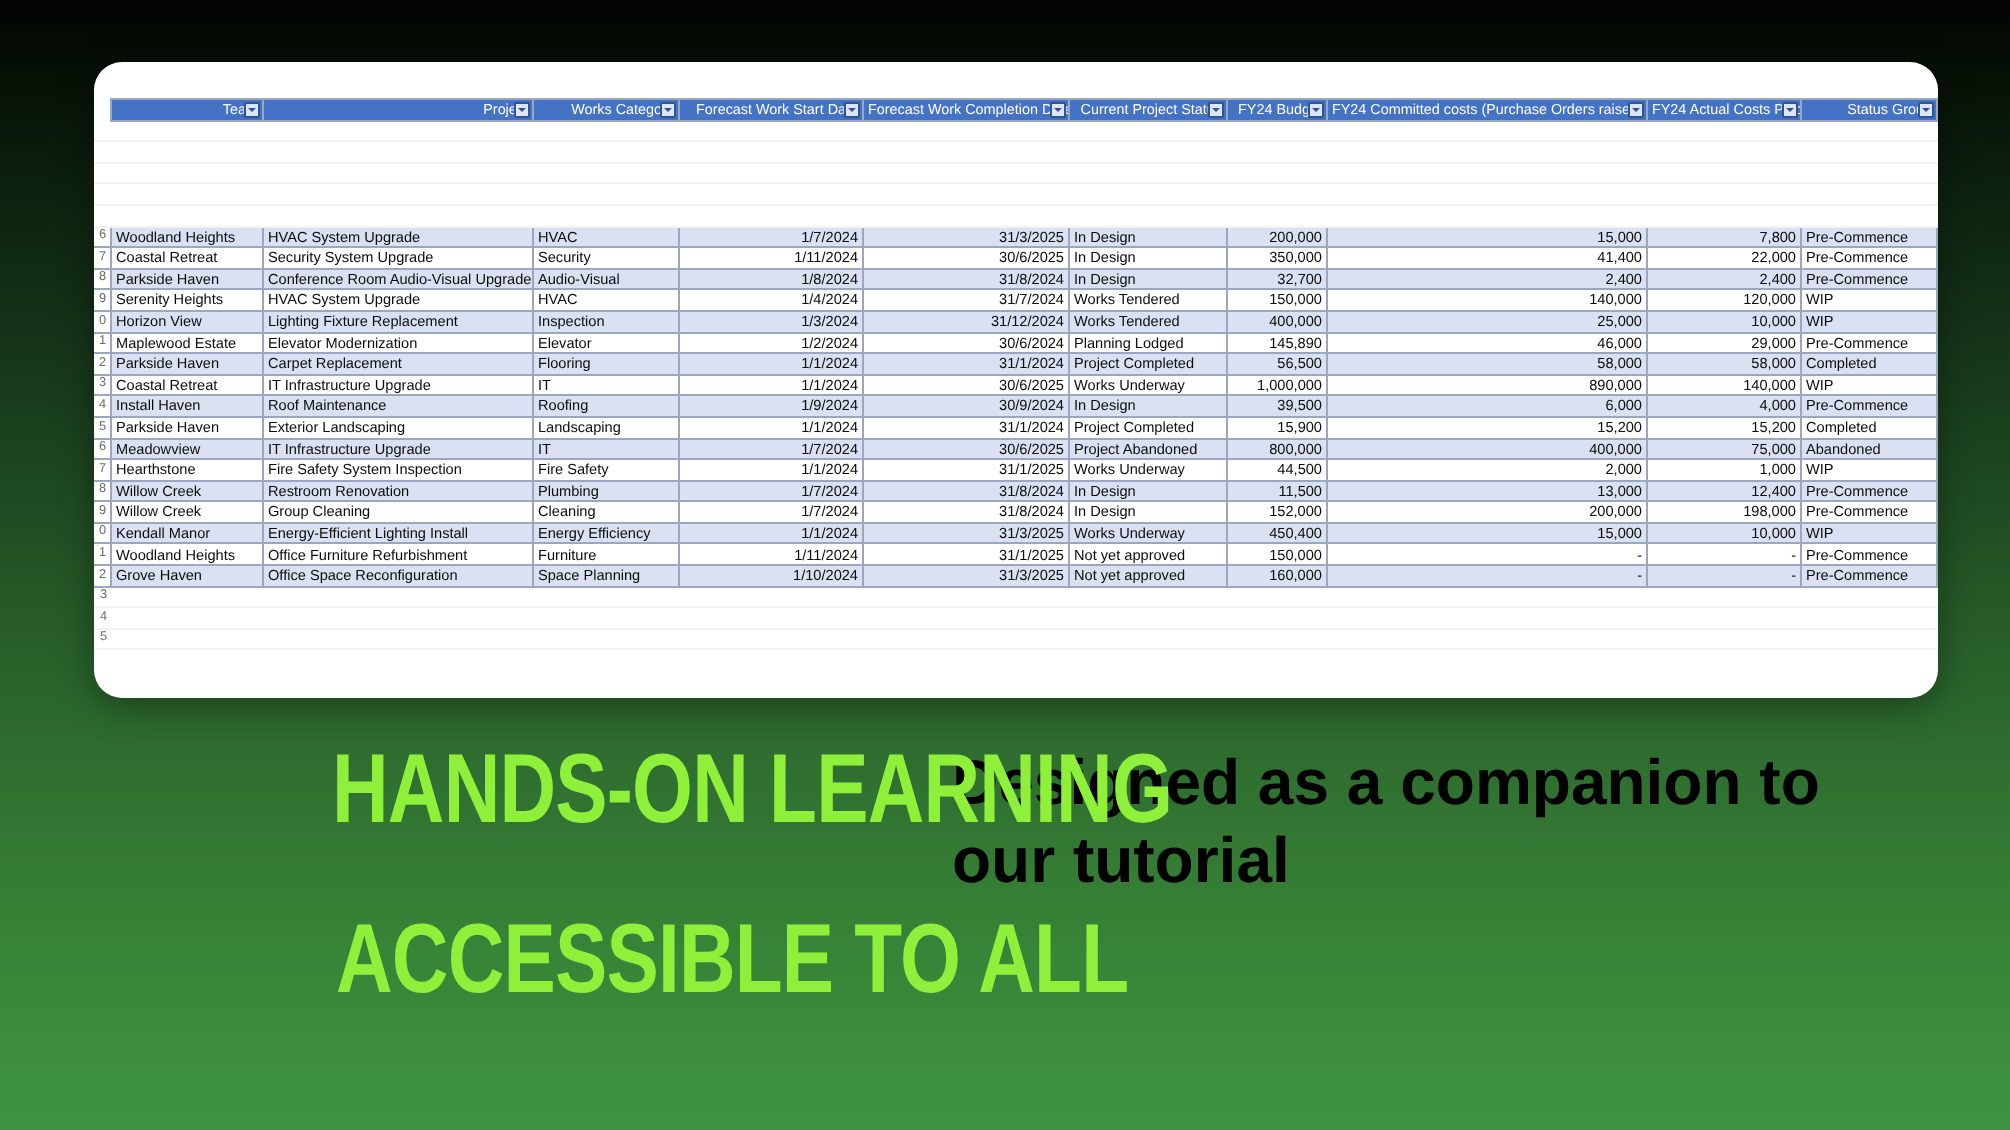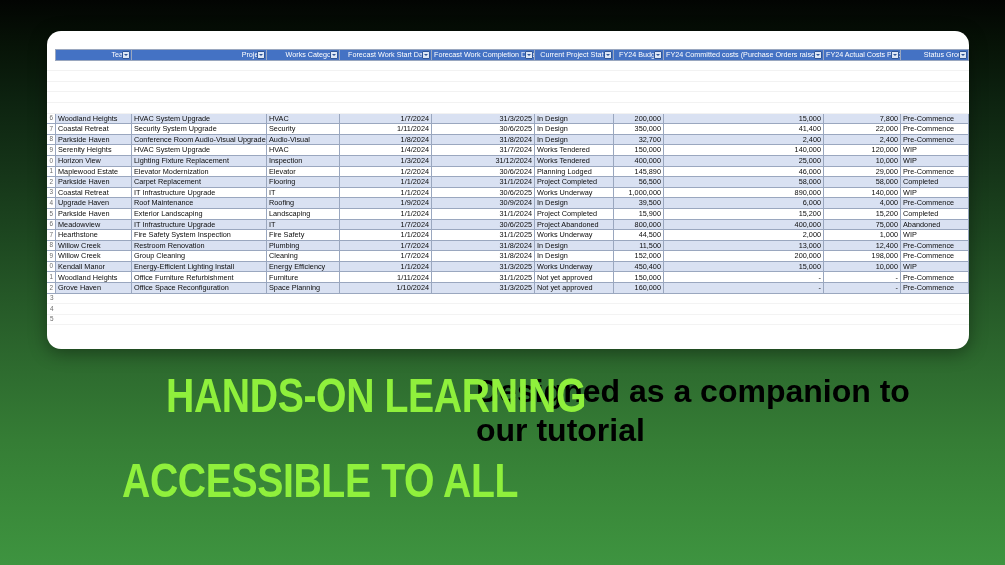--- a/index.html
+++ b/index.html
@@ -144,21 +144,21 @@
     height: 205px;
   }
 
   .promo-row {
     position: absolute;
     left: 0; width: 1005px;
     display: flex;
     align-items: flex-start;
   }
   #promo-row-1 { top: 12px; padding-left: 44px; }
-  #promo-row-2 { top: 97px; }
+  #promo-row-2 { top: 97px; padding-left: 46px; }
 
   .headline {
     width: 310px;
     margin-left: 122px;
     color: #8ff03c;
     font-family: "Liberation Sans Narrow", "Liberation Sans", sans-serif;
     font-weight: bold;
     font-size: 49px;
     line-height: 0.95;
     letter-spacing: -0.5px;
@@ -333,21 +333,21 @@
             <td class="cell num">1/1/2024</td>
             <td class="cell num">30/6/2025</td>
             <td class="cell">Works Underway</td>
             <td class="cell num">1,000,000</td>
             <td class="cell num">890,000</td>
             <td class="cell num">140,000</td>
             <td class="cell">WIP</td>
           </tr>
           <tr class="band">
             <td class="gut">4</td>
-            <td class="cell">Upgrade Haven</td>
+            <td class="cell">Install Haven</td>
             <td class="cell">Roof Maintenance</td>
             <td class="cell">Roofing</td>
             <td class="cell num">1/9/2024</td>
             <td class="cell num">30/9/2024</td>
             <td class="cell">In Design</td>
             <td class="cell num">39,500</td>
             <td class="cell num">6,000</td>
             <td class="cell num">4,000</td>
             <td class="cell">Pre-Commence</td>
           </tr>

